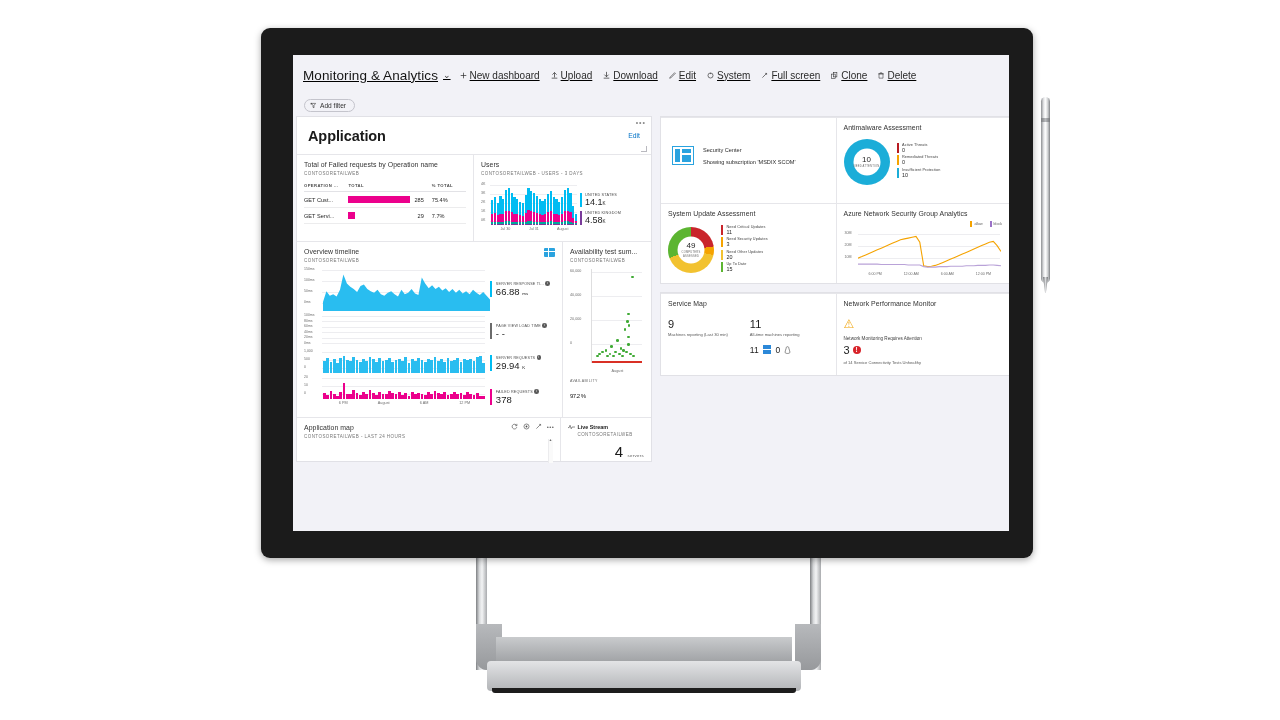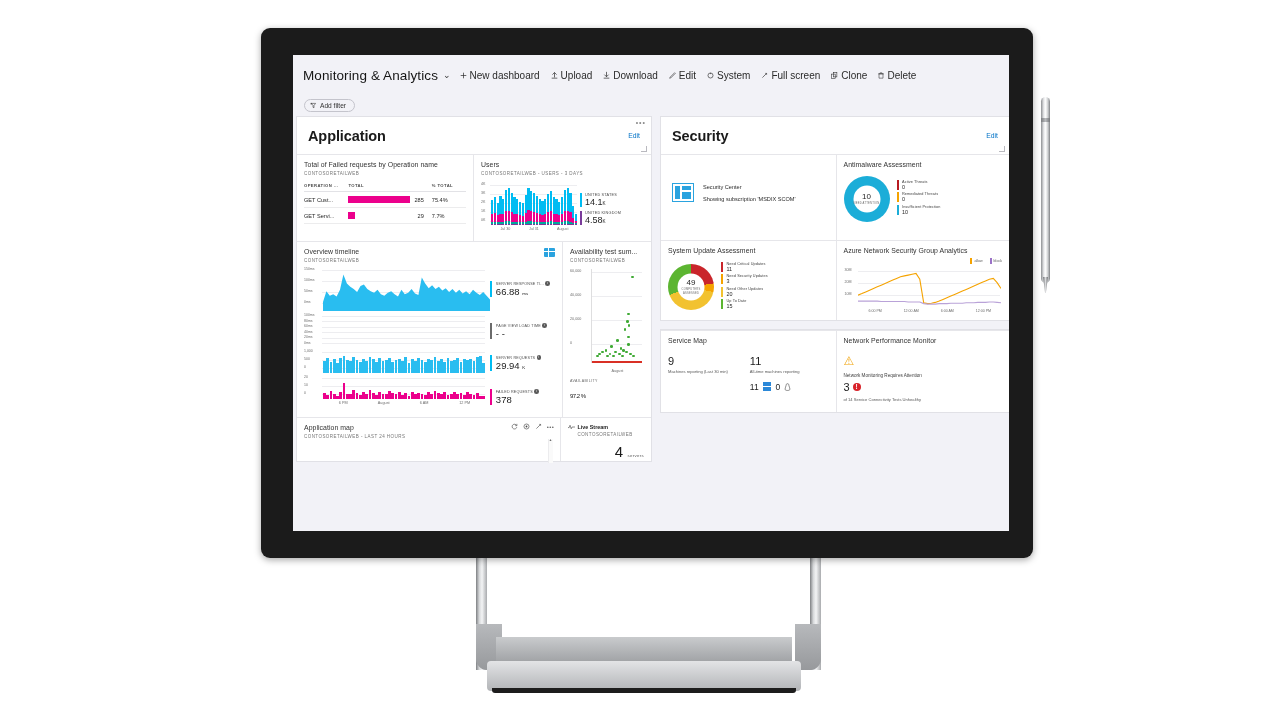--- a/index.html
+++ b/index.html
@@ -71,21 +71,21 @@
   .stand-foot {
     position: absolute; left: 492px; top: 688px;
     width: 304px; height: 5px;
     background: #1d1d1d; border-radius: 0 0 3px 3px;
   }
 
   
   .app { width: 716px; height: 476px; background: #ffffff; position: relative; }
   .cmdbar {
     height: 40px; background: #f2f2f7;
-    display: flex; align-items: center; padding: 0 10px;
+    display: flex; align-items: center; padding: 0 10px; text-decoration: underline;
   }
   .dash-title {
     font-size: 13.5px; color: #161616; font-weight: 400; letter-spacing: .1px;
     white-space: nowrap;
   }
   .chev { margin: 0 9px 0 5px; font-size: 9px; color: #3b3b3b; }
   .cmd {
     display: flex; align-items: center; gap: 3px;
     font-size: 10px; color: #2b2b2b; margin-right: 11px; white-space: nowrap;
   }
@@ -873,25 +873,20 @@
                 <span>servers</span>
               </div>
             </div>
           </div>
         </div>
       </div>
 
       <div class="col-right">
 
         <div class="panel">
-          <div class="panel-head">
-            <span class="panel-title">Security</span>
-            <span class="panel-edit">Edit</span>
-            <span class="panel-resize"></span>
-          </div>
 
           <div class="tilerow">
             <div class="tile" style="width:176px;height:86px">
               <div class="sc-row">
                 <div class="sc-ico">
                   <i style="left:2px;top:2px;width:5px;height:13px"></i>
                   <i style="left:9px;top:2px;width:9px;height:4px"></i>
                   <i style="left:9px;top:8px;width:9px;height:7px"></i>
                 </div>
                 <div>

